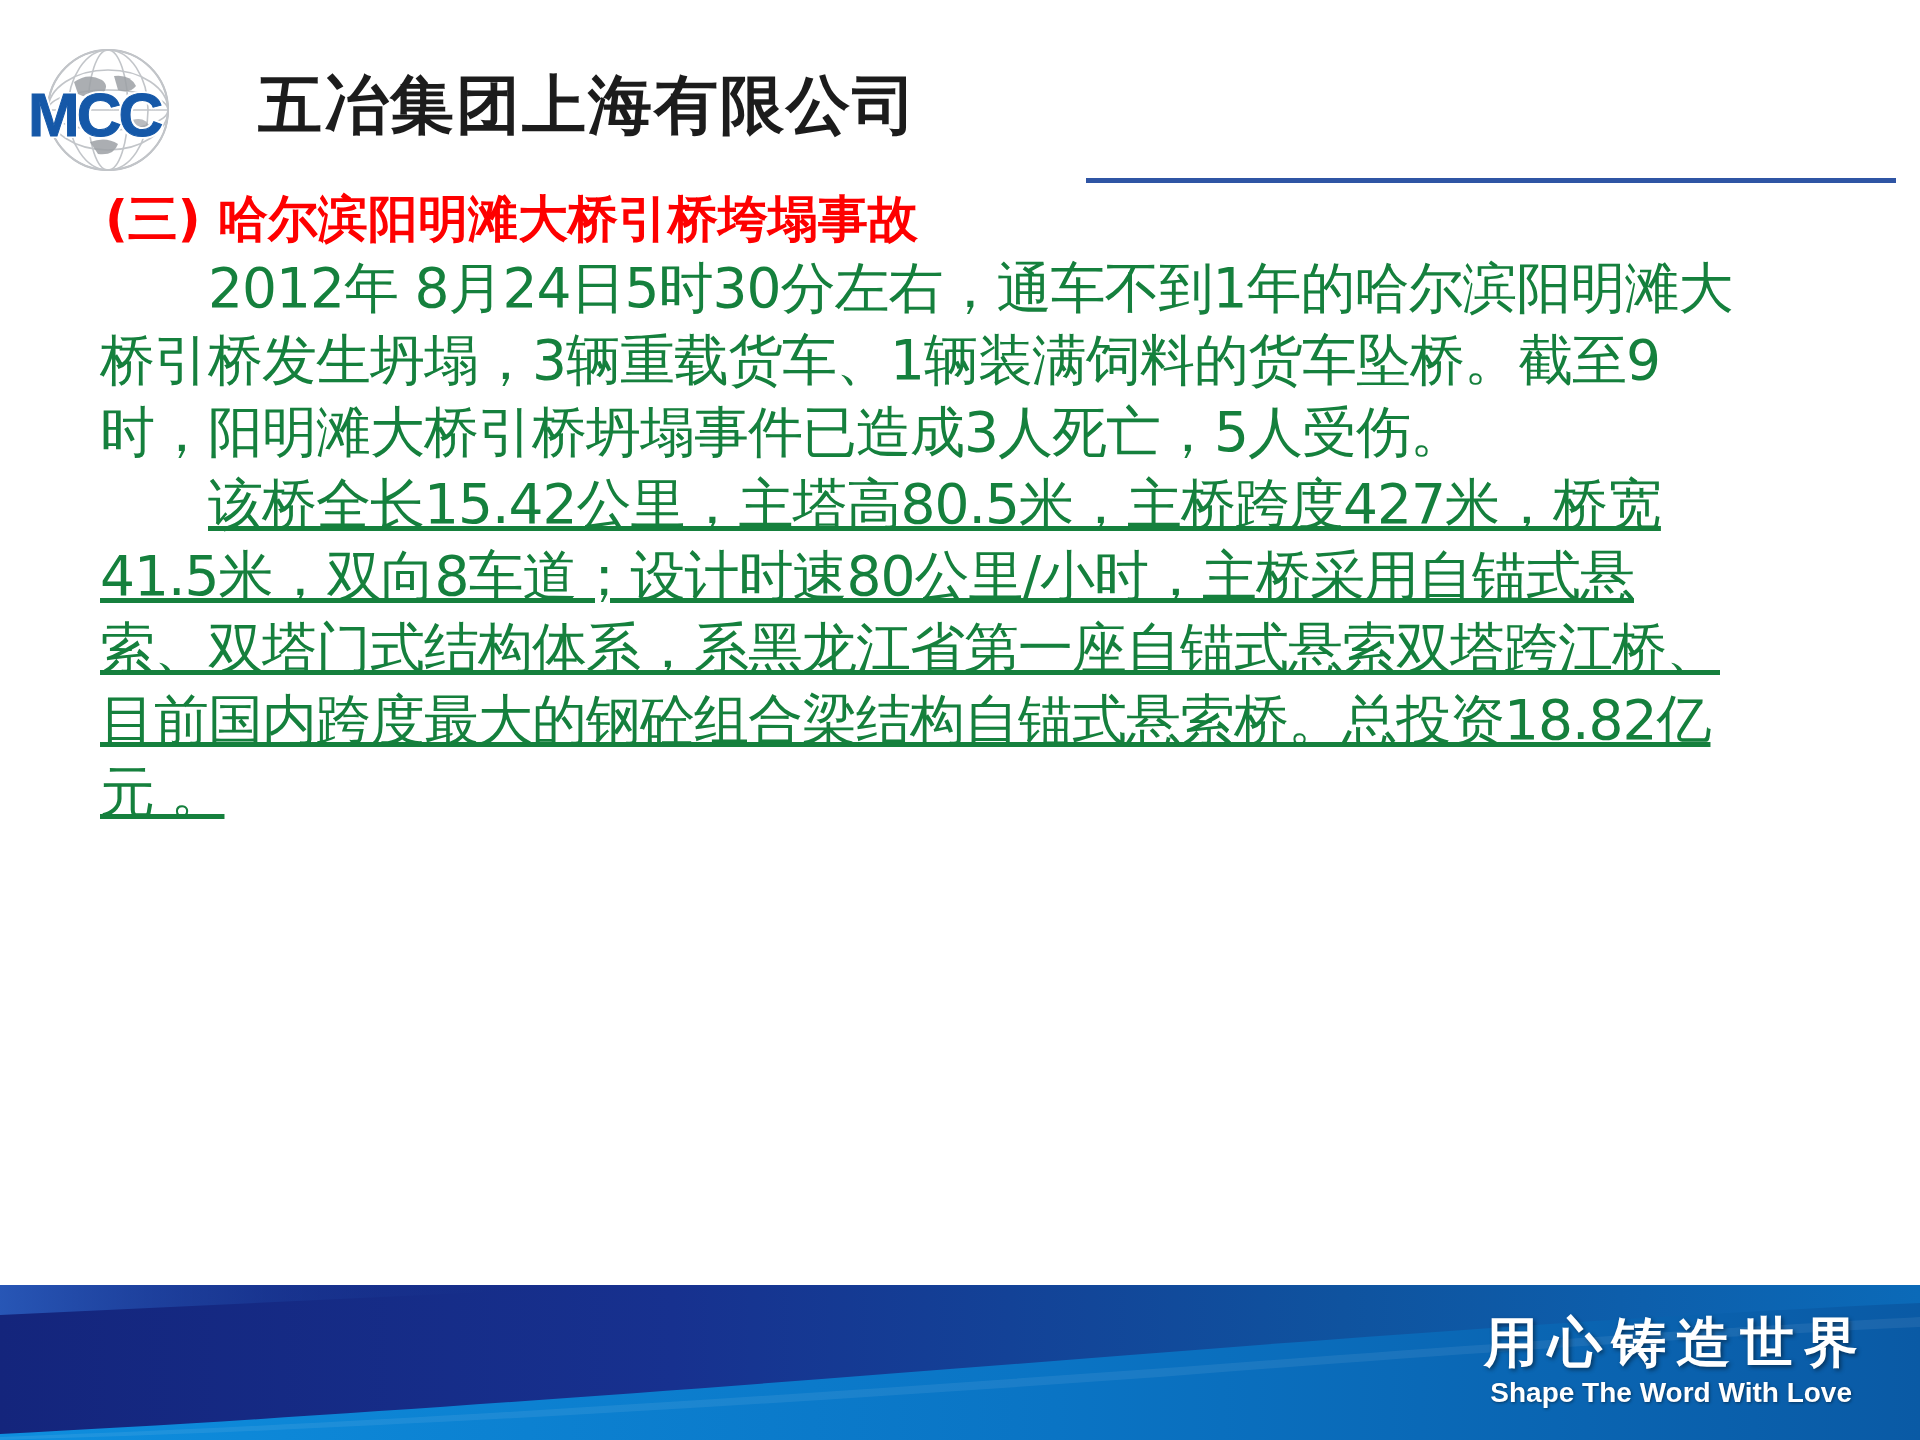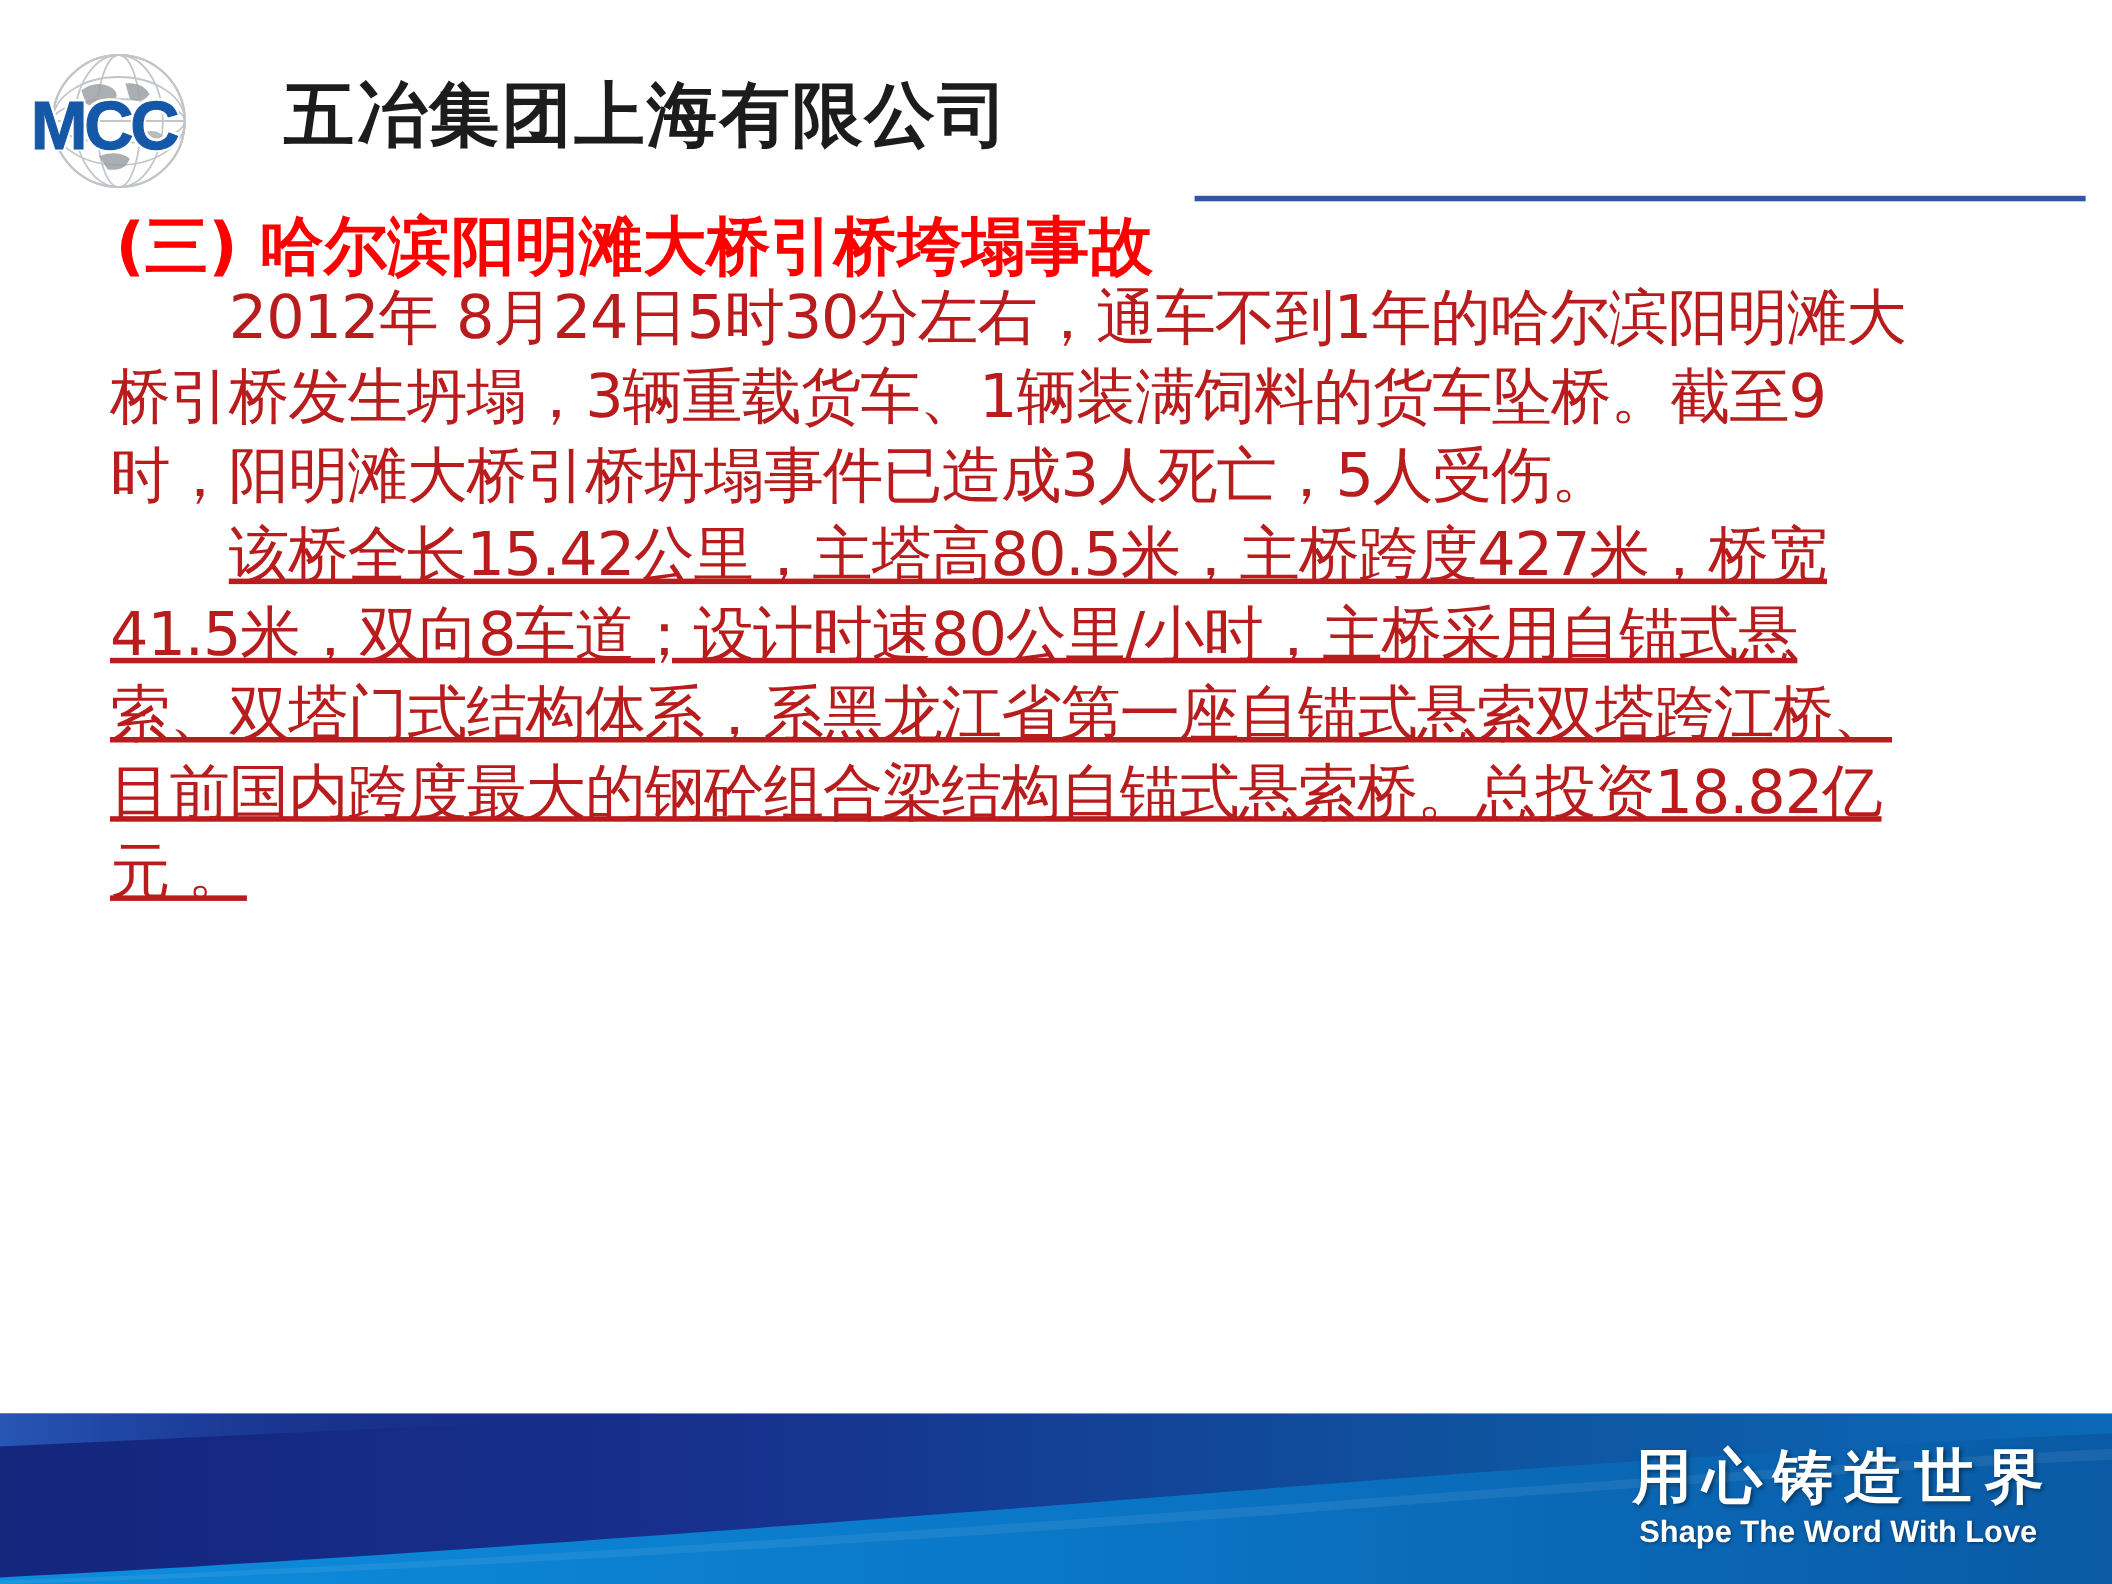--- a/index.html
+++ b/index.html
@@ -88,36 +88,36 @@
     position: absolute;
     left: 0;
     top: 178px;
     width: 1920px;
   }
 
   .section-heading {
     position: absolute;
     left: 105px;
     top: 8px;
-    font-size: 58px;
+    font-size: 50px;
     font-weight: bold;
     color: #fe0000;
     letter-spacing: 0px;
     white-space: nowrap;
     font-family: "DejaVu Sans", "Liberation Sans", sans-serif;
   }
 
   .body-text {
     position: absolute;
     left: 100px;
     top: 74px;
     width: 1640px;
     font-size: 55px;
     line-height: 72px;
-    color: #b91c1c;
+    color: #15803d;
     font-family: "DejaVu Sans", "Liberation Sans", sans-serif;
     letter-spacing: -1px;
   }
 
   .para {
     margin: 0;
     text-indent: 108px;
     white-space: normal;
   }
   .para + .para { margin-top: 0; text-decoration: underline; }

